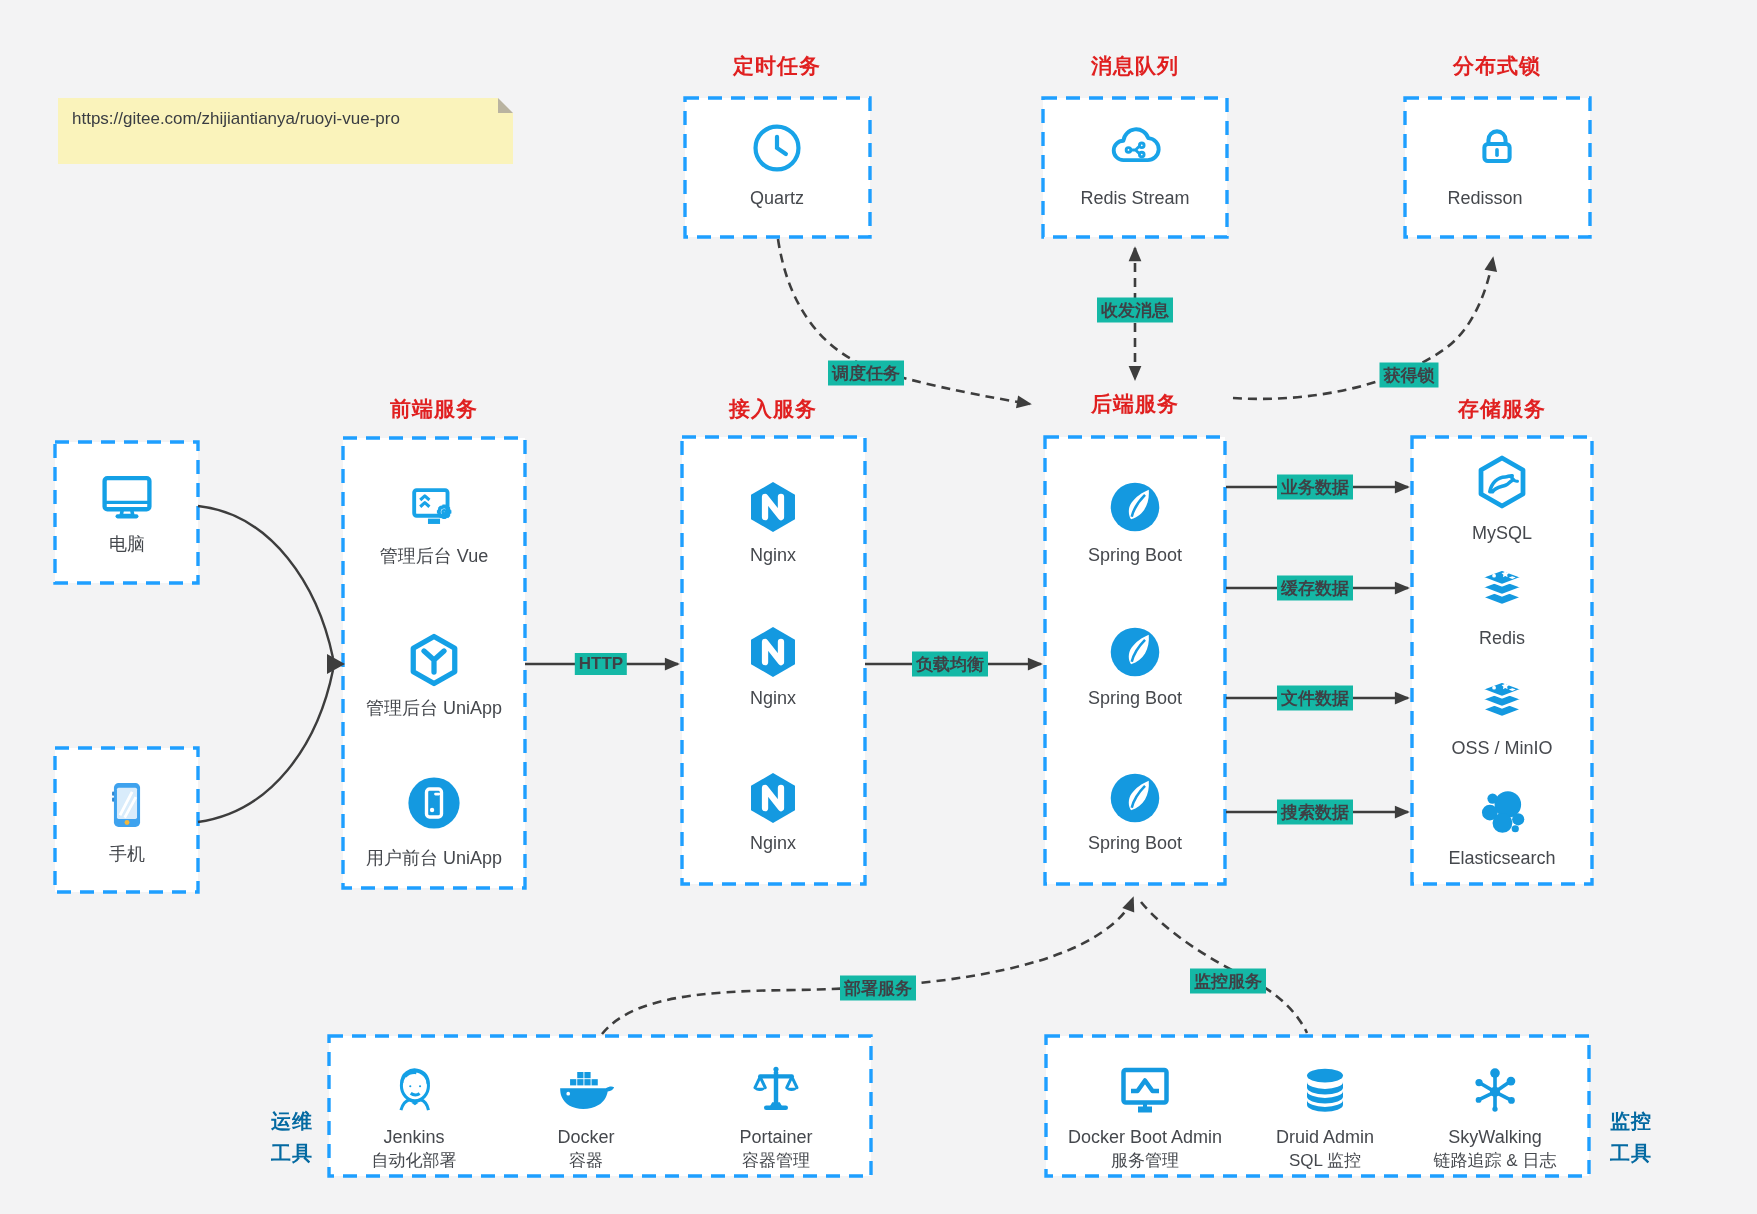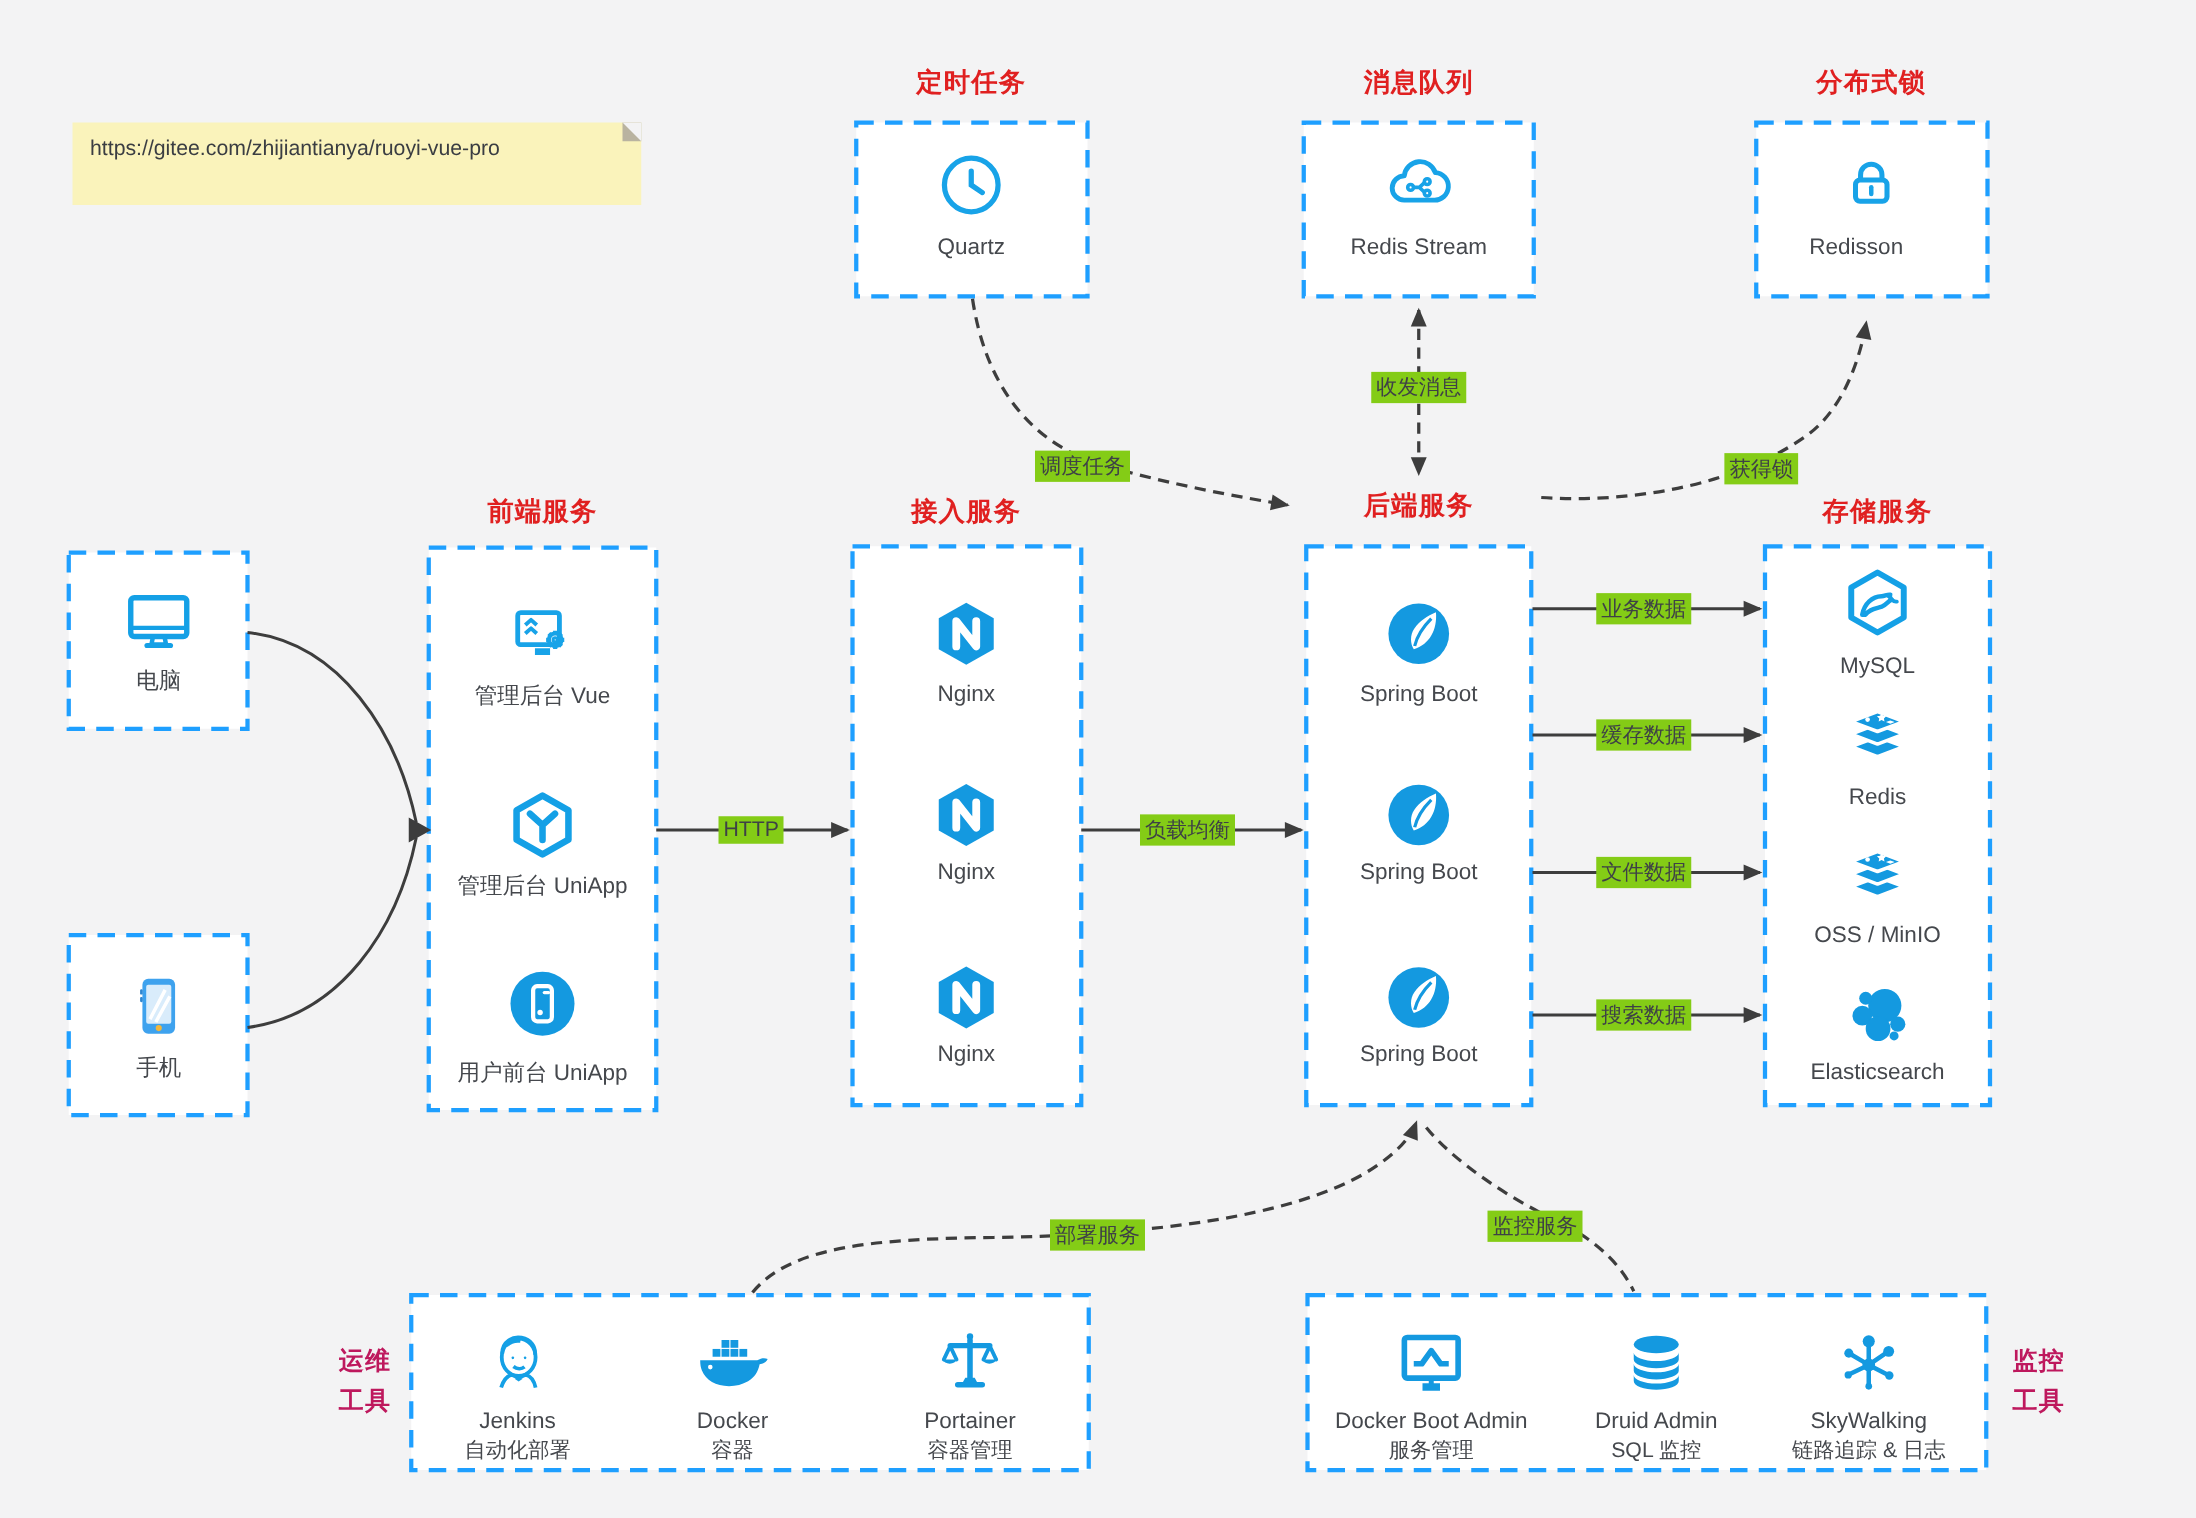--- a/index.html
+++ b/index.html
@@ -7,24 +7,24 @@
     font-family:"Liberation Sans","DejaVu Sans",sans-serif;overflow:hidden;}
   .layer{position:absolute;left:0;top:0;}
   .panel{position:absolute;}
   .ctr{position:absolute;transform:translate(-50%,-50%);display:flex;align-items:center;justify-content:center;}
   .ctr svg{display:block;}
   .lbl{position:absolute;transform:translate(-50%,-50%);white-space:nowrap;
     color:#45484d;font-size:18px;text-align:center;}
   .lbl.small{font-size:17px;}
   .red-title{position:absolute;transform:translate(-50%,-50%);white-space:nowrap;
     color:#e02020;font-weight:bold;font-size:21px;letter-spacing:1px;}
-  .red-side{position:absolute;transform:translate(-50%,-50%);color:#be185d;font-weight:bold;
-    font-size:20px;line-height:1.6;text-align:center;letter-spacing:1px;}
-  .edge-lbl{position:absolute;transform:translate(-50%,-50%);background:#84cc16;
-    padding:1px 4px;font-size:17px;color:#3e4146;white-space:nowrap;}
+  .red-side{position:absolute;transform:translate(-50%,-50%);color:#0369a1;font-weight:bold;
+    font-size:20px;line-height:1.6;text-align:center;letter-spacing:1px;margin-top:32px;}
+  .edge-lbl{position:absolute;transform:translate(-50%,-50%);background:#14b8a6;
+    padding:1px 4px;font-size:17px;color:#3e4146;white-space:nowrap;font-weight:bold;}
   .note{position:absolute;left:58px;top:98px;width:455px;height:66px;background:#faf3bb;
     box-sizing:border-box;padding:9px 14px 0 14px;font-size:17px;line-height:1.45;color:#3a3d42;}
   .note .fold{position:absolute;right:0;top:0;width:0;height:0;
     border-bottom:15px solid #b9b3a0;border-right:15px solid #f3f3f4;}
 </style>
 </head>
 <body>
 
 <div class="canvas">
 

